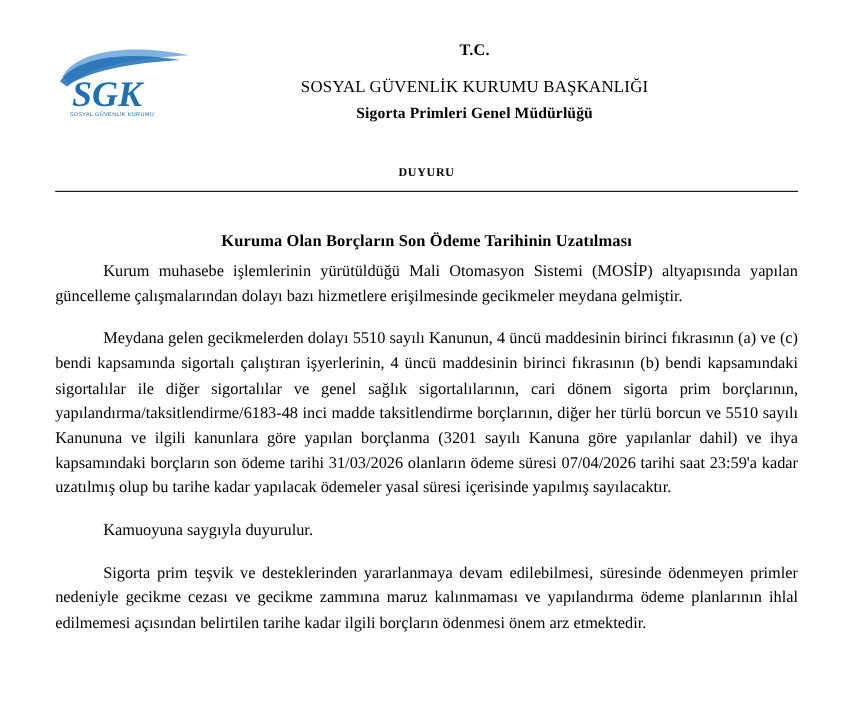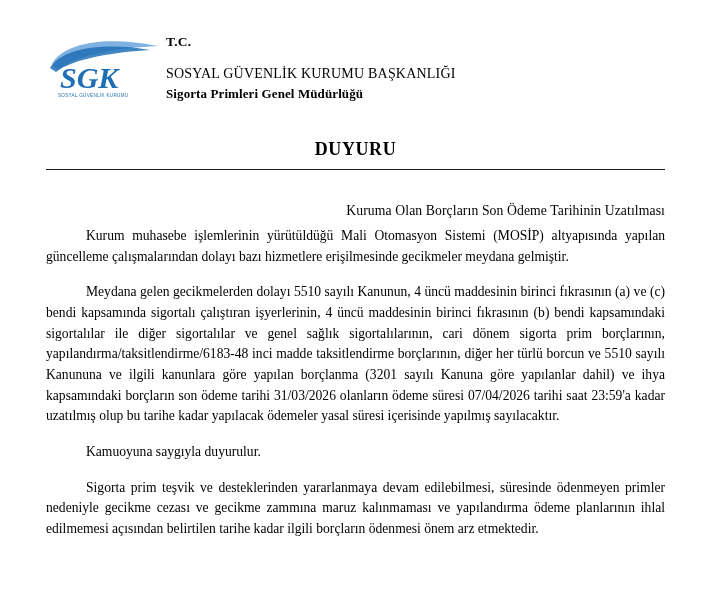--- a/index.html
+++ b/index.html
@@ -31,21 +31,21 @@
   .logo {
     width: 120px;
     flex: 0 0 120px;
     padding-top: 4px;
     text-align: center;
   }
   .logo svg { display: block; }
 
   .org-block {
     flex: 1 1 auto;
-    text-align: left;
+    text-align: center;
     padding-right: 40px;
   }
   .org-line1 {
     font-weight: bold;
     font-size: 13.5px;
     letter-spacing: 0.2px;
     line-height: 1.25;
   }
   .org-line2 {
     font-weight: normal;
@@ -63,36 +63,36 @@
   }
 
   
   .duyuru-wrap {
     margin-top: 36px;
     padding: 0 46px;
   }
   .duyuru {
     text-align: center;
     font-weight: bold;
-    font-size: 18px;
+    font-size: 10px;
     letter-spacing: 0.6px;
   }
   .rule {
     border: none;
     border-top: 1.3px solid #1a1a1a;
     margin: 9px 0 0 0;
   }
 
   
   .body {
     padding: 0 46px;
   }
   .subject {
-    text-align: right;
-    font-weight: normal;
+    text-align: center;
+    font-weight: bold;
     font-size: 13.7px;
     margin-top: 33px;
     letter-spacing: 0.1px;
   }
   p.para {
     text-align: justify;
     text-justify: inter-word;
     font-size: 13.6px;
     line-height: 1.52;
     margin: 15px 0 0 0;

